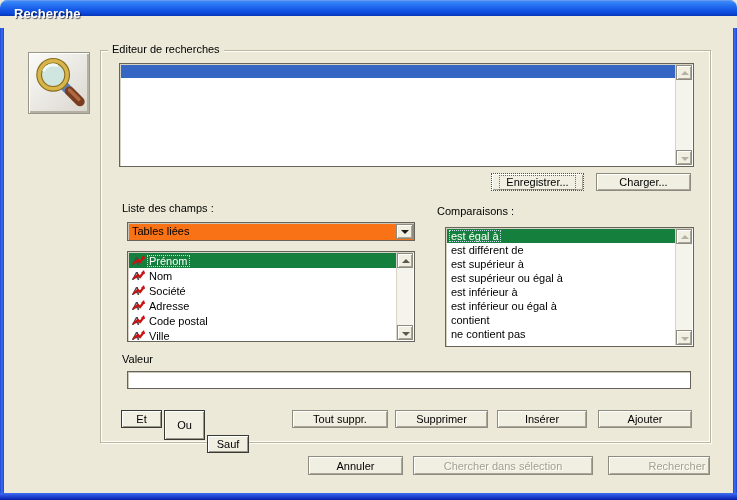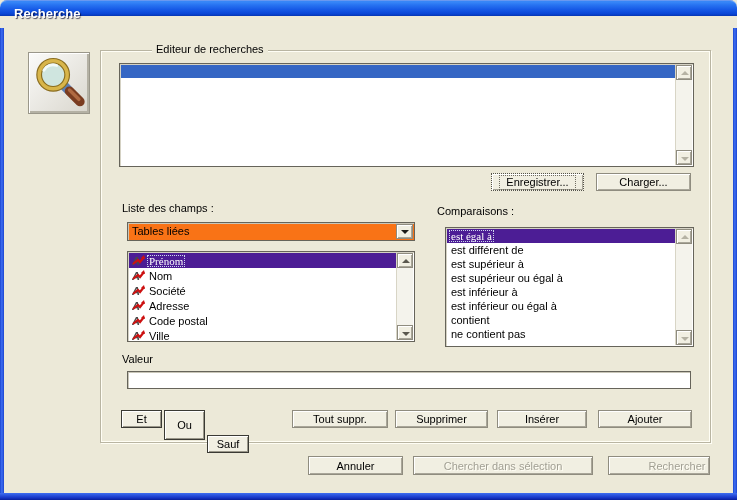--- a/index.html
+++ b/index.html
@@ -15,40 +15,40 @@
   .titlebar span{display:inline-block;padding-left:14px;line-height:27px;color:#fff;
     font-weight:bold;font-size:13px;text-shadow:1px 1px 1px rgba(0,0,40,.7);}
   .bord{position:absolute;background:linear-gradient(90deg,#1a44cf,#3e6ef2 45%,#1a44cf);}
   .bord-l{left:0;top:28px;bottom:0;width:4px;}
   .bord-r{right:0;top:28px;bottom:0;width:4px;}
   .bord-b{left:0;bottom:0;width:737px;height:7px;background:linear-gradient(180deg,#3e6ef2,#1634c4 70%,#0a1f9a);}
 
   
   .groupbox{position:absolute;left:100px;top:50px;width:611px;height:393px;
     border:1px solid #b9b5a2;box-shadow:inset 0 0 0 1px #fffef5, 1px 1px 0 #fffef5;}
-  .grouplabel{position:absolute;left:7px;top:-8px;background:#ECE9D8;padding:0 4px;margin-left:44px;}
+  .grouplabel{position:absolute;left:7px;top:-8px;background:#ECE9D8;padding:0 4px;}
   .btn{position:absolute;background:#F1EFE2;border:1px solid #8f8c7f;
     box-shadow:inset 1px 1px 0 #ffffff, inset -1px -1px 0 #a9a699;
     text-align:center;color:#000;cursor:default;padding:0;font-family:inherit;font-size:11px;}
   .btn.disabled{color:#a19f93;text-shadow:1px 1px 0 #fffef5;}
   .btn.dark{border:1px solid #3a3a34;box-shadow:inset 1px 1px 0 #ffffff, inset -1px -1px 0 #9a978a;}
   .btn.dashed{border:1px dotted #55534a;}
   .btn .focusring{display:inline-block;border:1px dotted #6f6d62;padding:0 6px;line-height:13px;margin-top:1px;}
 
   
   .icontile{position:absolute;left:28px;top:52px;width:62px;height:62px;
     background:linear-gradient(135deg,#fbfbf9,#d9d6cd);
     border:1px solid #9a978a;box-shadow:inset 1px 1px 0 #ffffff, inset -2px -2px 0 #b4b1a4;}
 
   
   .listbox{position:absolute;background:#fff;border:1px solid #66645a;box-shadow:inset 1px 1px 0 #d5d2c4;overflow:hidden;}
   .listinner{position:absolute;left:1px;top:1px;bottom:1px;overflow:hidden;}
   .lrow{display:flex;align-items:center;white-space:nowrap;padding-left:2px;}
   .lrow .ltxt{padding:0 2px;}
-  .lrow.sel{background:#4c1d95;color:#fff;font-family:Liberation Serif, serif;}
+  .lrow.sel{background:#15803d;color:#fff;}
   .lrow.sel .ltxt{outline:1px dotted #cdd6ee;outline-offset:-1px;}
   .fico{width:13px;height:12px;margin:0 2px 0 1px;flex:0 0 13px;}
 
   
   .vscroll{position:absolute;top:1px;bottom:1px;width:17px;background:#f4f3ec;border-left:1px solid #d8d5c6;}
   .sbtn{position:absolute;left:0;width:16px;height:15px;background:#F1EFE2;border:1px solid #8f8c7f;
     box-shadow:inset 1px 1px 0 #ffffff, inset -1px -1px 0 #a9a699;}
   .sbtn.up{top:0;} .sbtn.dn{bottom:0;}
   .tri{position:absolute;left:4px;width:0;height:0;border-left:4px solid transparent;border-right:4px solid transparent;}
   .tri.up{top:5px;border-bottom:4px solid #5a584e;}

